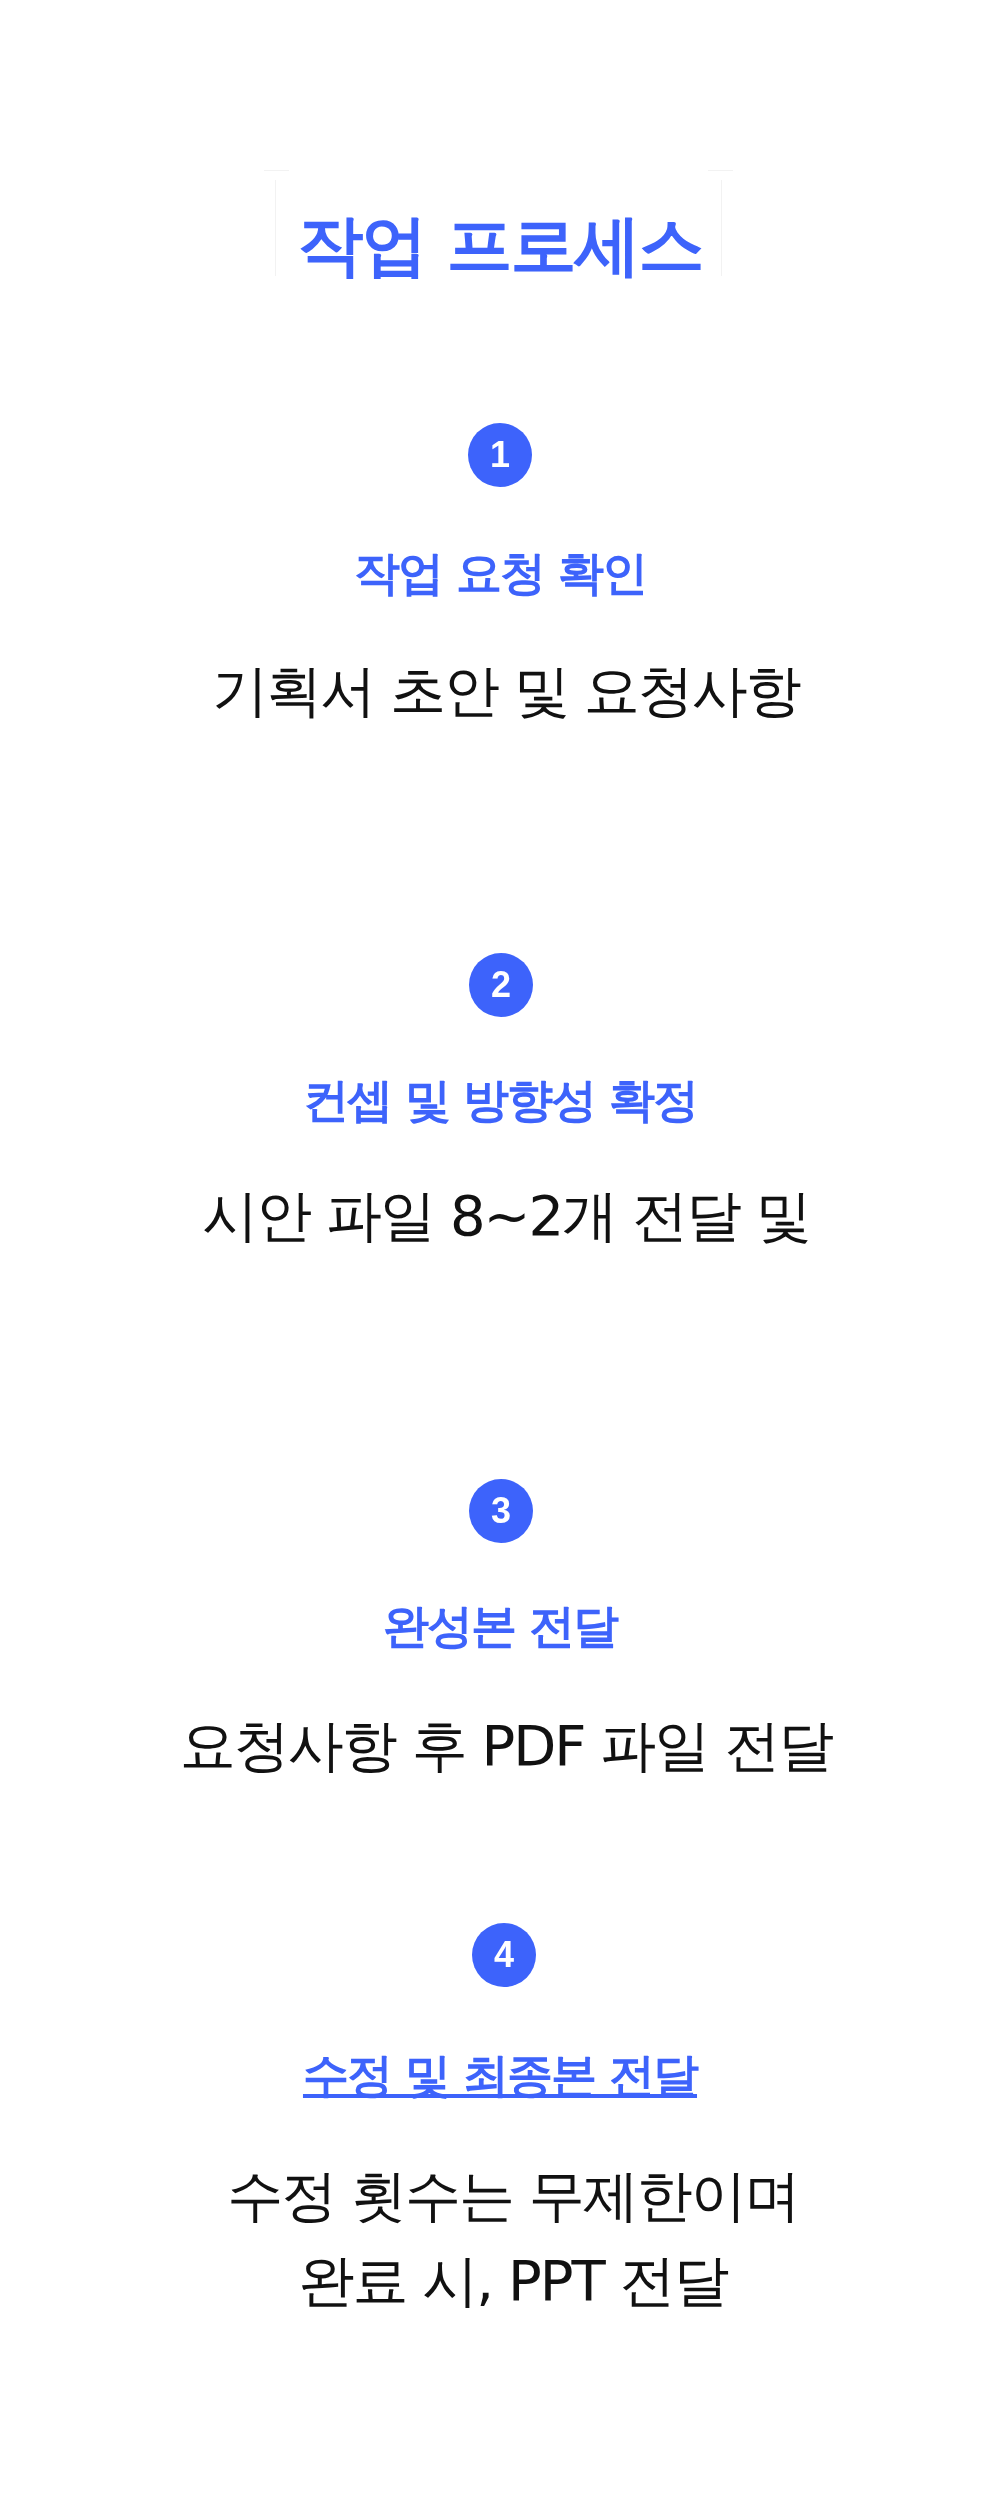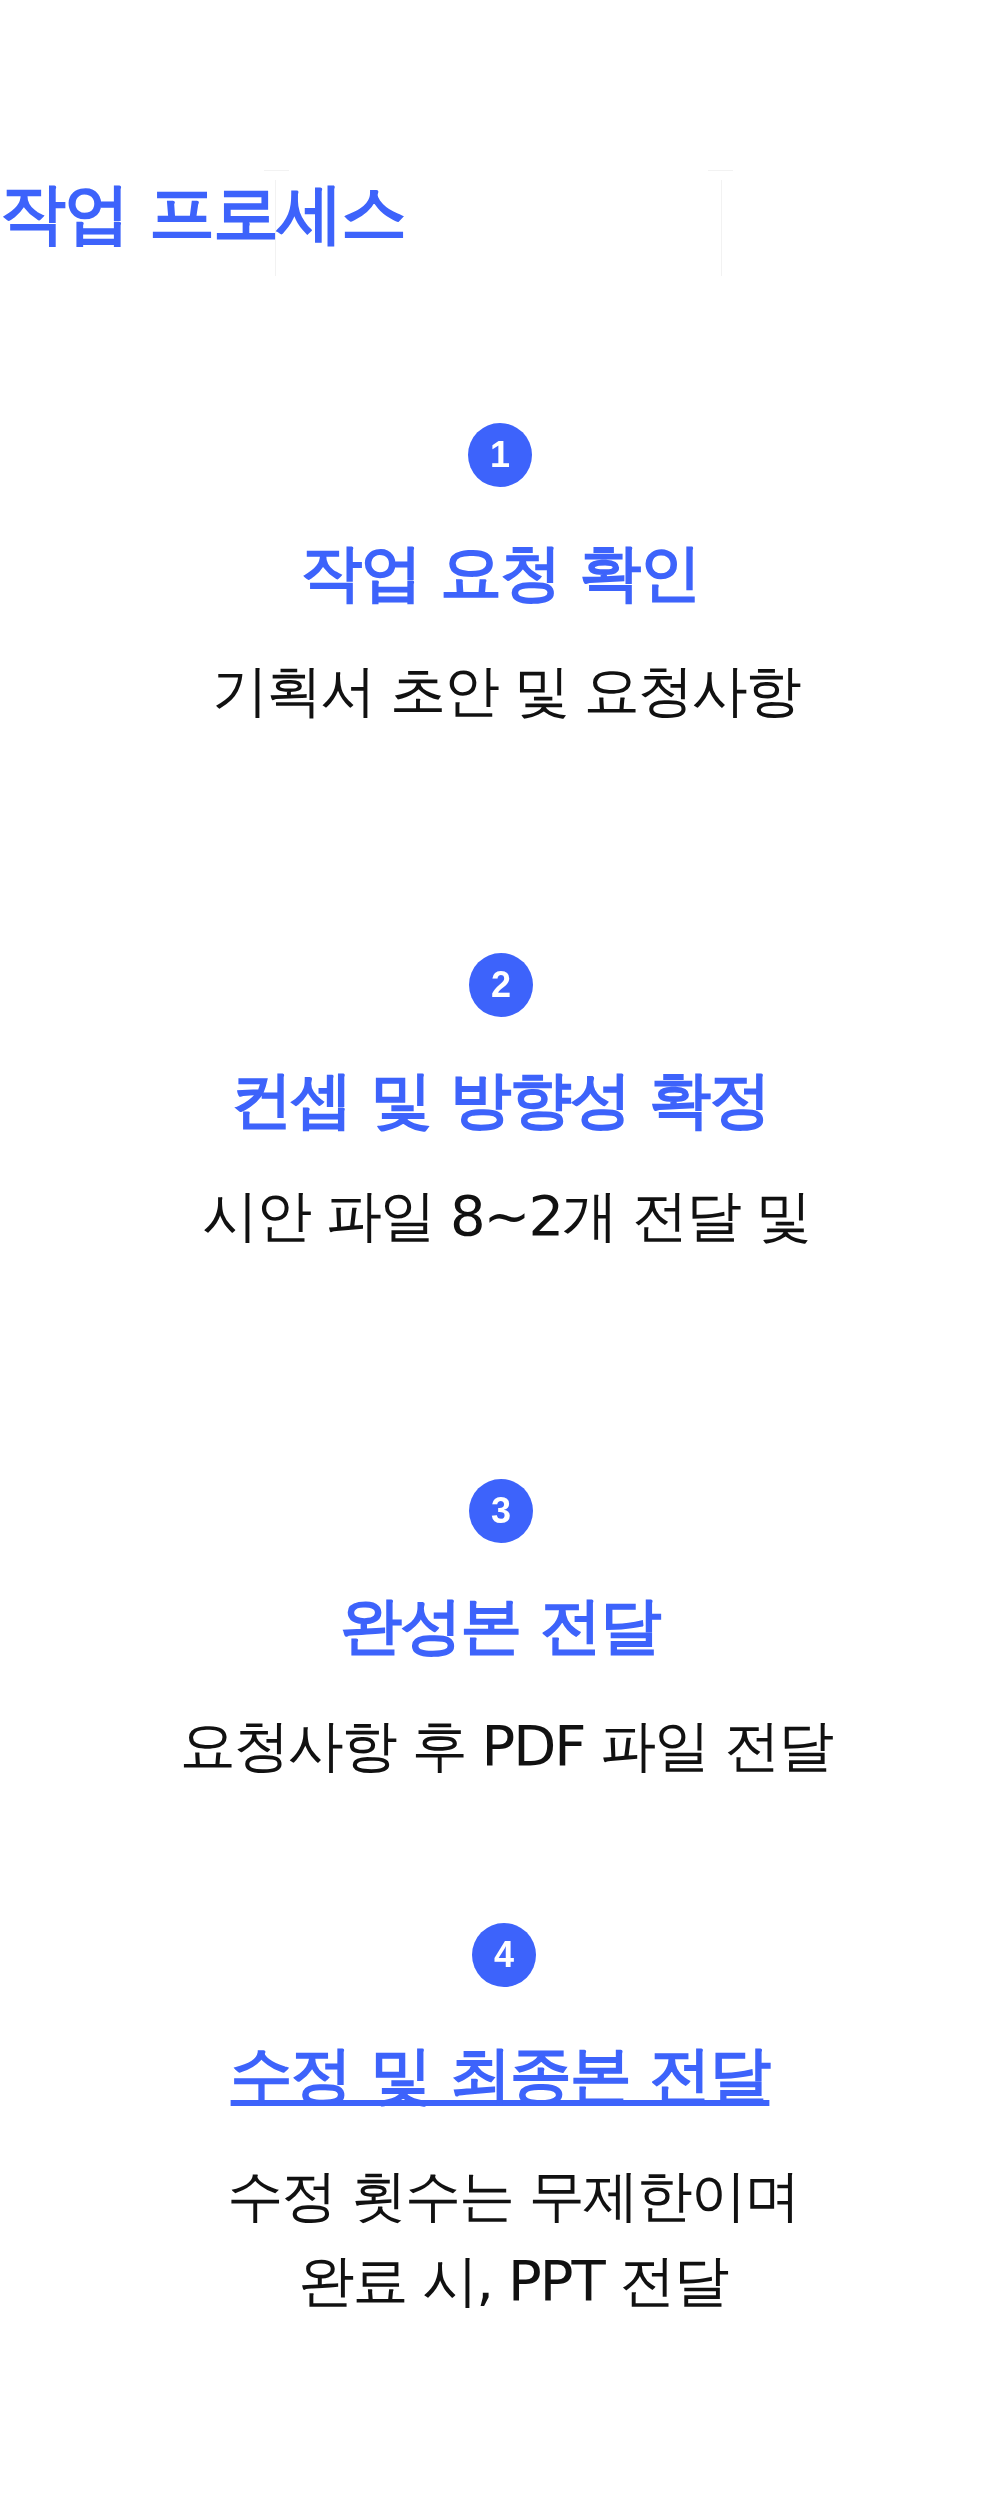--- a/index.html
+++ b/index.html
@@ -37,21 +37,22 @@
     position: absolute;
     top: -10px;
     right: -12px;
     width: 25px;
     border-top: 1px solid #f2f2f2;
   }
   .page-title {
     position: absolute;
     left: 0;
     width: 1000px;
-    top: 174px;
+    top: 206px;
+    text-align: center;
     font-size: 66px;
     font-weight: bold;
     line-height: 80px;
     letter-spacing: -2px;
     color: #3d63fb;
   }
   .badge {
     position: absolute;
     width: 64px;
     height: 64px;
@@ -62,21 +63,21 @@
     font-size: 36px;
     line-height: 64px;
     text-align: center;
     font-family: "Liberation Sans", "DejaVu Sans", sans-serif;
   }
   .step-heading {
     position: absolute;
     left: 0;
     width: 1000px;
     text-align: center;
-    font-size: 62px;
+    font-size: 46px;
     font-weight: bold;
     line-height: 76px;
     letter-spacing: -2px;
     color: #3d63fb;
   }
   .step-body {
     position: absolute;
     left: 0;
     width: 1000px;
     text-align: center;

